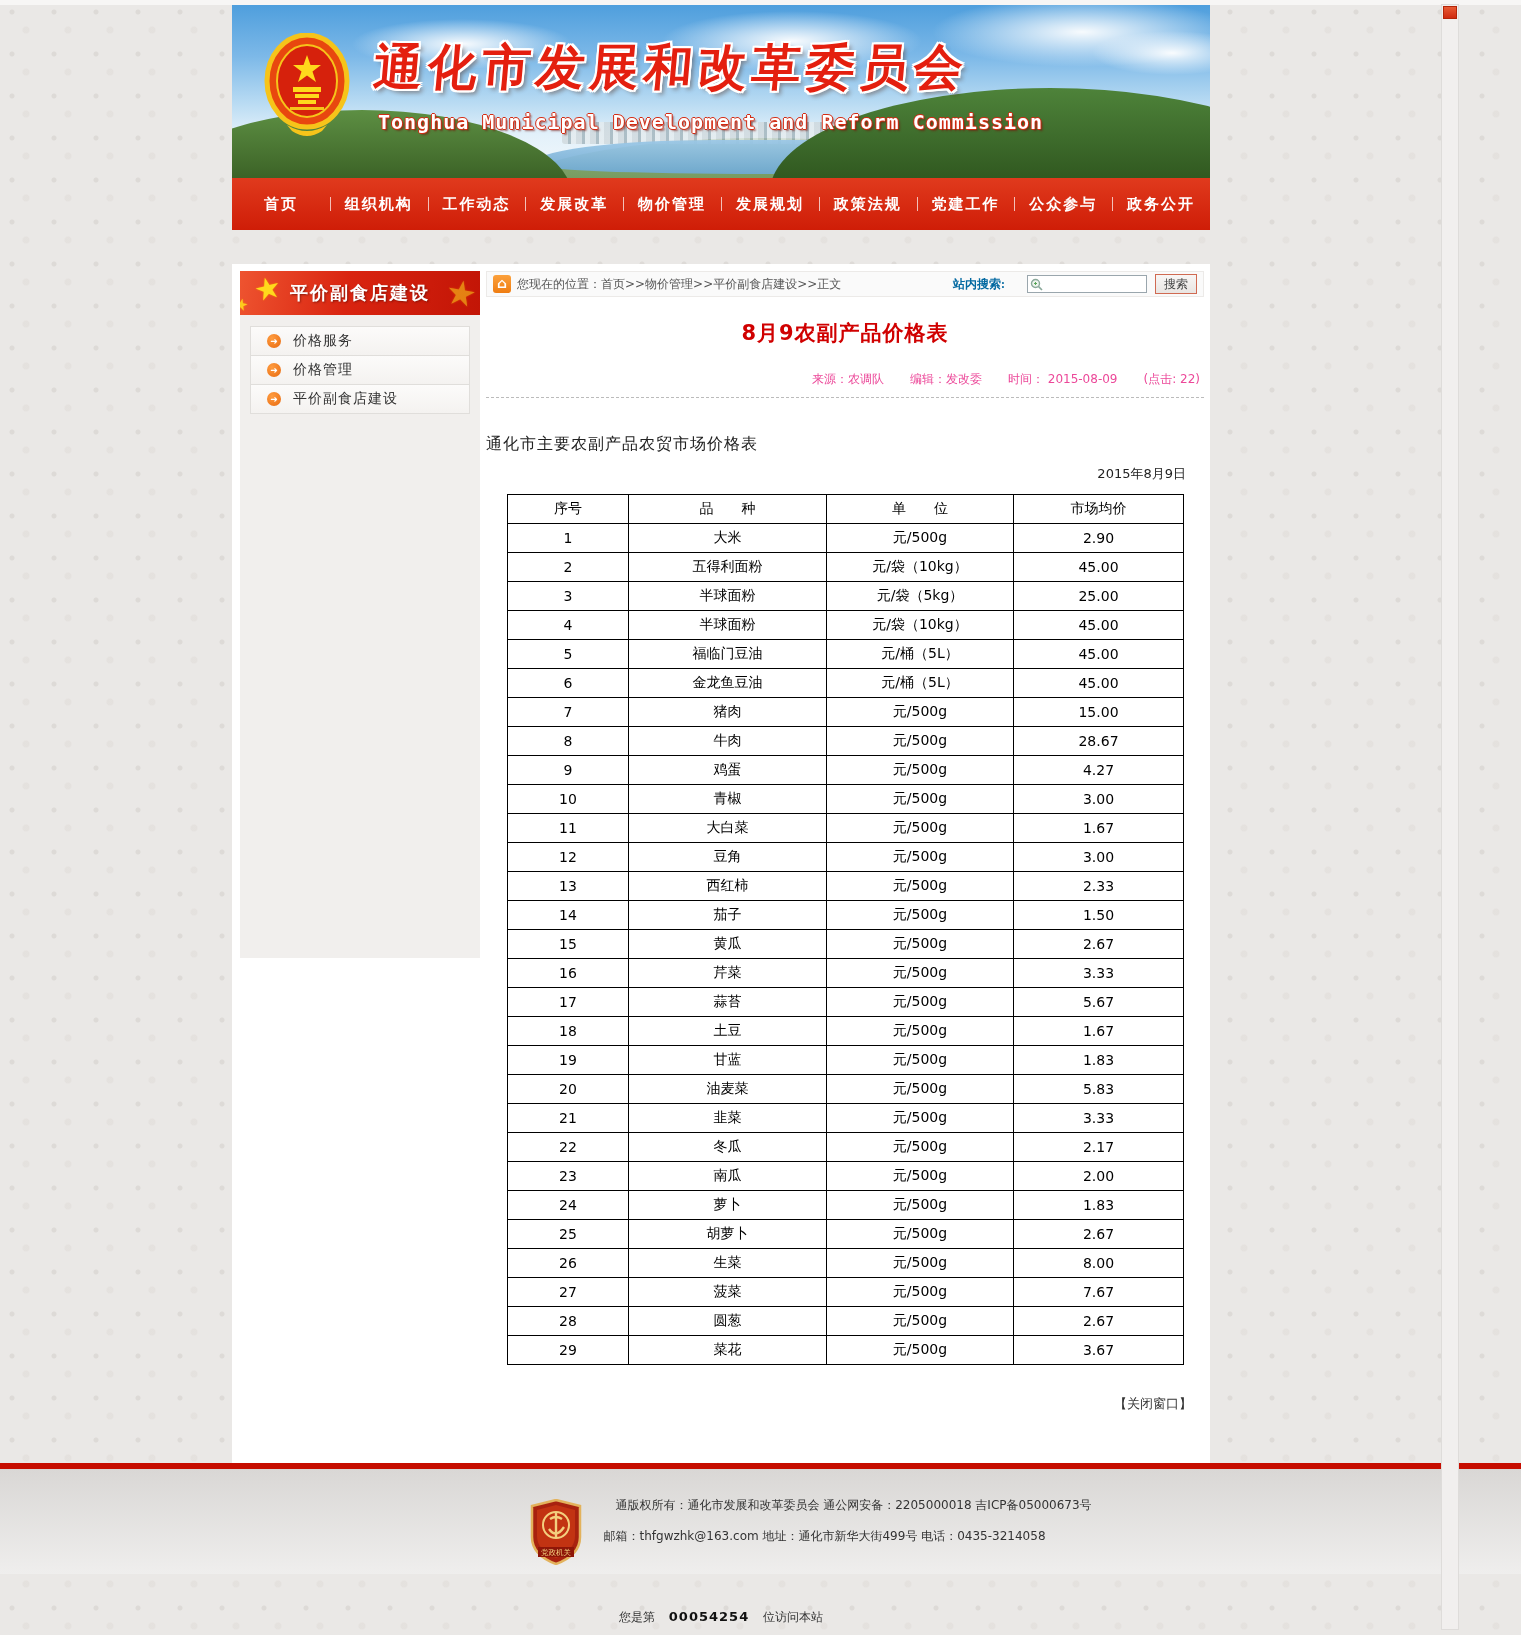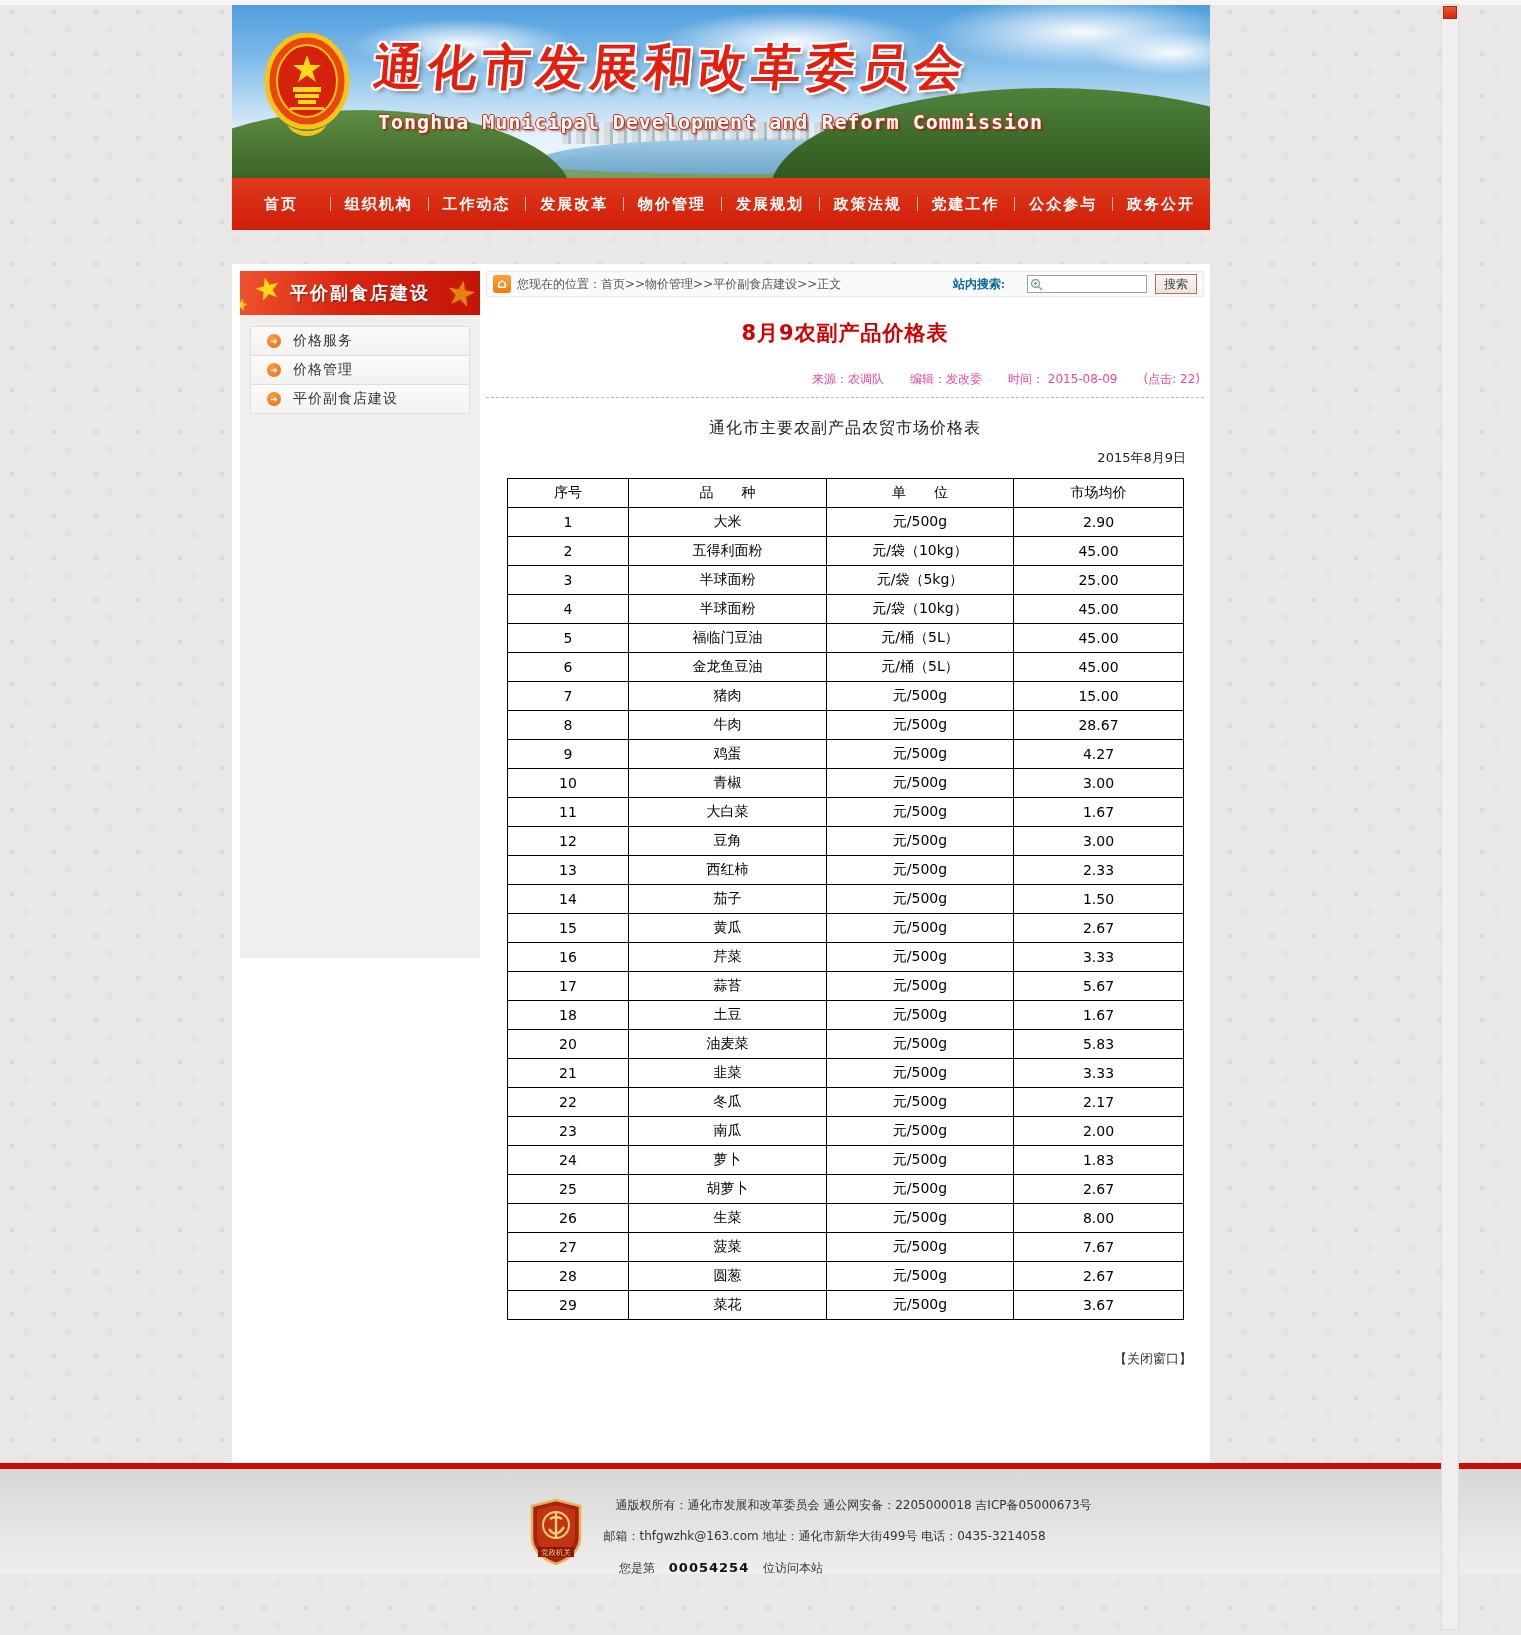--- a/index.html
+++ b/index.html
@@ -85,42 +85,42 @@
   .search-box { width:120px; height:18px; border:1px solid #9aa6ad; background:#fff; display:flex; align-items:center; padding:0 2px; }
   .search-box input { border:none; outline:none; width:100px; height:14px; font-size:11px; background:transparent; }
   .search-btn { margin-left:8px; width:42px; height:20px; border:1px solid #d06a52; background:linear-gradient(#f8f6f5,#e9e5e2);
     font-size:12px; color:#444; text-align:center; line-height:18px; cursor:pointer; }
 
   .art-title { margin-top:22px; text-align:center; font-size:21px; font-weight:bold; color:#d00000; letter-spacing:1px; }
   .art-meta { margin-top:24px; text-align:right; font-size:12px; color:#ec4899; padding-right:4px; }
   .art-meta span { margin-left:26px; }
   .dashline { margin-top:9px; border-bottom:1px dashed #bbb; }
 
-  .tbl-title { margin-top:20px; text-align:center; font-size:16px; color:#222; letter-spacing:1px; }
+  .tbl-title { margin-top:36px; font-size:16px; color:#222; letter-spacing:1px; }
   .tbl-date { margin-top:10px; text-align:right; font-size:13px; color:#222; padding-right:18px; }
 
   table.price { border-collapse:collapse; margin:11px 0 0 21px; width:676px; table-layout:fixed; }
   table.price th, table.price td { border:1px solid #000; height:29px; text-align:center;
     font-size:14px; font-weight:normal; color:#000; padding:0; }
   table.price col.c1 { width:121px; } table.price col.c2 { width:198px; }
   table.price col.c3 { width:187px; } table.price col.c4 { width:170px; }
 
   .close-link { margin-top:30px; text-align:right; padding-right:12px; font-size:13px; color:#333; }
   .close-link span { cursor:pointer; }
 
   
   .redbar { position:absolute; left:0; top:1463px; width:100%; height:6px; background:#c60d00; }
   .footer { position:absolute; left:0; top:1469px; width:100%; height:105px;
     background:linear-gradient(#d9d7d5,#efeeed); }
   .footer-inner { width:978px; margin:0 auto; padding-left:28px; display:flex; padding-top:28px; }
   .badge { flex:none; margin:2px 22px 0 230px; }
   .foot-text { width:540px; }
   .foot-copy { font-size:12px; color:#333; text-align:center; line-height:17px; width:500px; }
   .foot-contact { font-size:12px; color:#333; margin-top:14px; white-space:nowrap; }
-  .visitor { position:absolute; left:232px; top:1560px; width:978px; text-align:center; font-size:12px; color:#333; }
+  .visitor { position:absolute; left:232px; top:1609px; width:978px; text-align:center; font-size:12px; color:#333; }
   .visitor b { font-size:13px; letter-spacing:1px; margin:0 10px; color:#111; }
 </style>
 </head>
 <body>
 
 <div class="top-strip"></div>
 
 <div class="page">
 
   <div class="banner">
@@ -335,20 +335,26 @@
               <td>元/500g</td>
               <td>5.67</td>
             </tr>
             <tr>
               <td>18</td>
               <td>土豆</td>
               <td>元/500g</td>
               <td>1.67</td>
             </tr>
             <tr>
+              <td>19</td>
+              <td>甘蓝</td>
+              <td>元/500g</td>
+              <td>1.83</td>
+            </tr>
+            <tr>
               <td>20</td>
               <td>油麦菜</td>
               <td>元/500g</td>
               <td>5.83</td>
             </tr>
             <tr>
               <td>21</td>
               <td>韭菜</td>
               <td>元/500g</td>
               <td>3.33</td>

